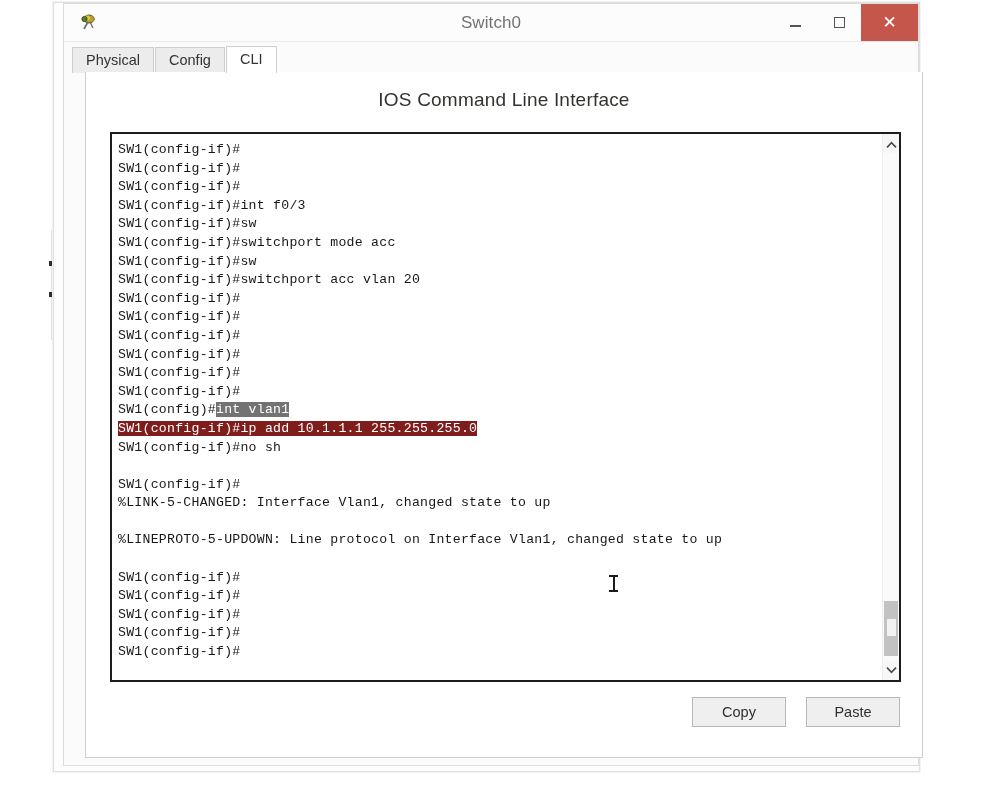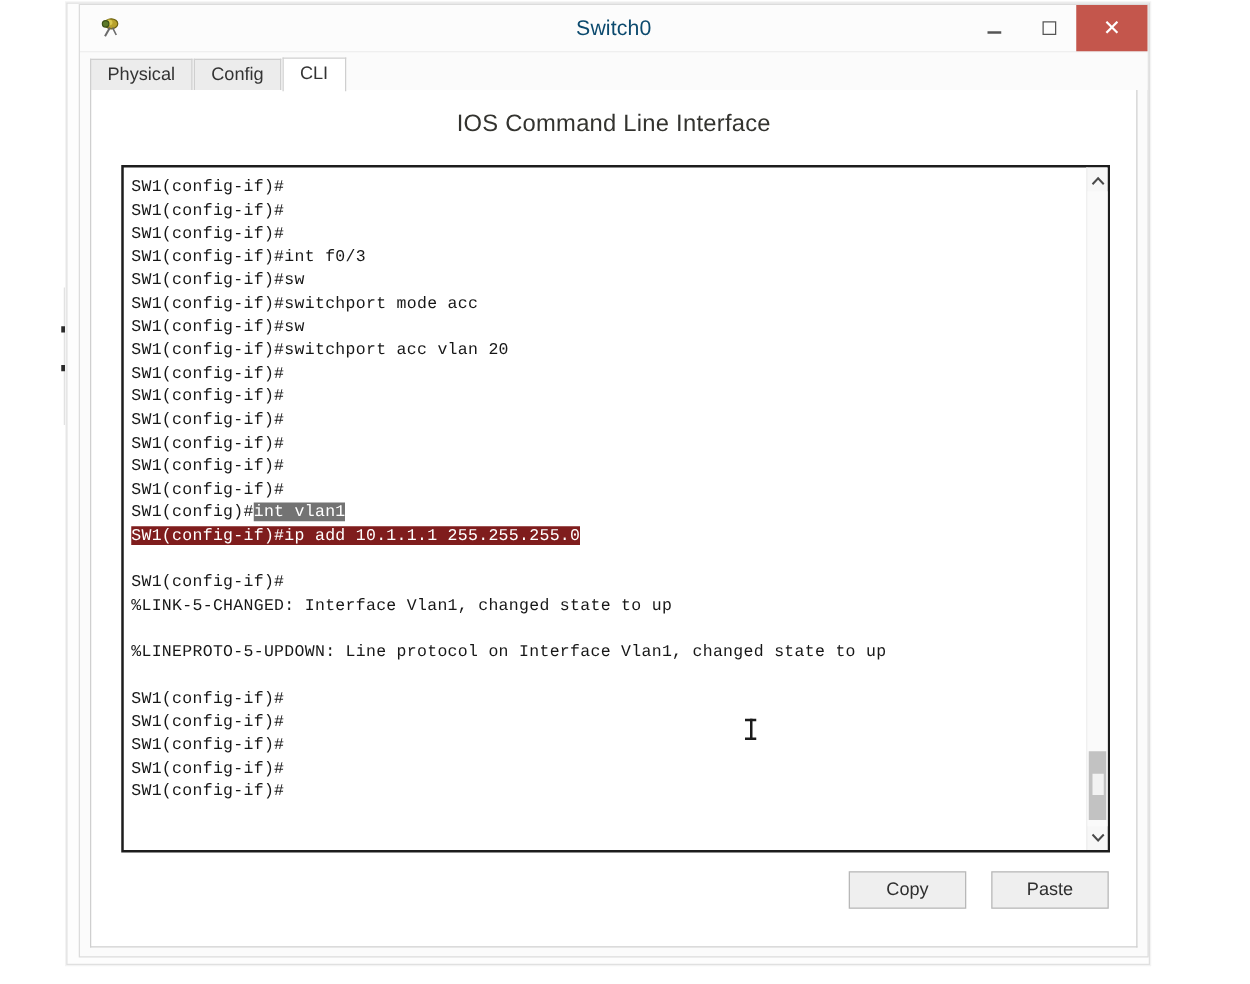--- a/index.html
+++ b/index.html
@@ -70,21 +70,21 @@
     width: 24px;
     height: 24px;
   }
   .title-text {
     position: absolute;
     left: 0;
     right: 0;
     top: 9px;
     text-align: center;
     font-size: 17px;
-    color: #0c4a6e;
+    color: #737373;
     letter-spacing: 0.1px;
   }
   .win-buttons {
     position: absolute;
     right: 0;
     top: 0;
     height: 37px;
     display: flex;
     align-items: stretch;
   }
@@ -151,21 +151,21 @@
     border-color: #cfcfcf;
     height: 27px;
     padding-bottom: 6px;
     position: relative;
     z-index: 3;
   }
 
   
   .content {
     position: absolute;
-    left: 8px;
+    left: 21px;
     top: 68px;
     width: 838px;
     height: 686px;
     background: #ffffff;
     border: 1px solid #cfcfcf;
     border-top: none;
     box-sizing: border-box;
   }
   .panel-heading {
     text-align: center;
@@ -370,20 +370,21 @@
           <div class="tline">SW1(config-if)#sw</div>
           <div class="tline">SW1(config-if)#switchport acc vlan 20</div>
           <div class="tline">SW1(config-if)#</div>
           <div class="tline">SW1(config-if)#</div>
           <div class="tline">SW1(config-if)#</div>
           <div class="tline">SW1(config-if)#</div>
           <div class="tline">SW1(config-if)#</div>
           <div class="tline">SW1(config-if)#</div>
           <div class="tline">SW1(config)#<span class="sel">int vlan1</span></div>
           <div class="tline fullsel"><span class="sel">SW1(config-if)#ip add 10.1.1.1 255.255.255.0</span></div>
+          <div class="tline">SW1(config-if)#no sh</div>
           <div class="tline">&nbsp;</div>
           <div class="tline">SW1(config-if)#</div>
           <div class="tline">%LINK-5-CHANGED: Interface Vlan1, changed state to up</div>
           <div class="tline">&nbsp;</div>
           <div class="tline">%LINEPROTO-5-UPDOWN: Line protocol on Interface Vlan1, changed state to up</div>
           <div class="tline">&nbsp;</div>
           <div class="tline">SW1(config-if)#</div>
           <div class="tline">SW1(config-if)#</div>
           <div class="tline">SW1(config-if)#</div>
           <div class="tline">SW1(config-if)#</div>

